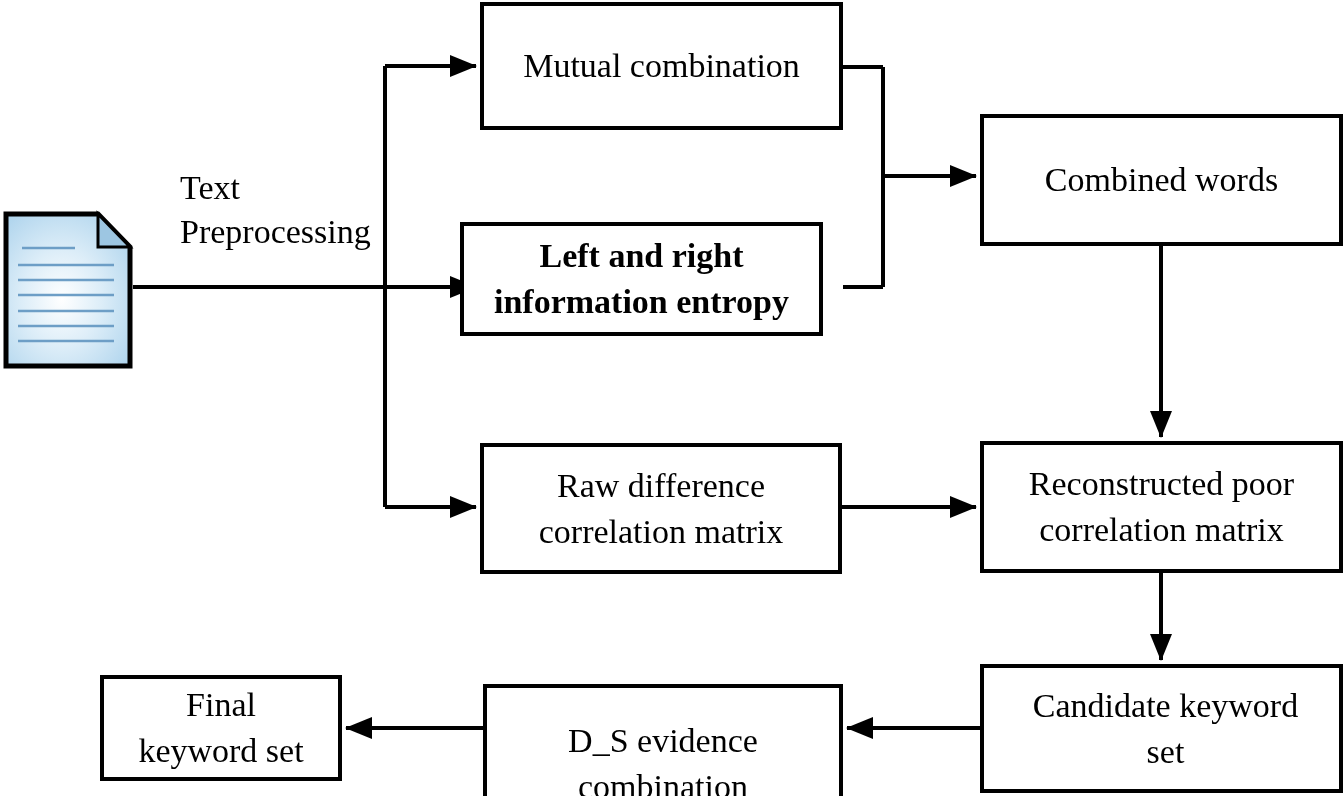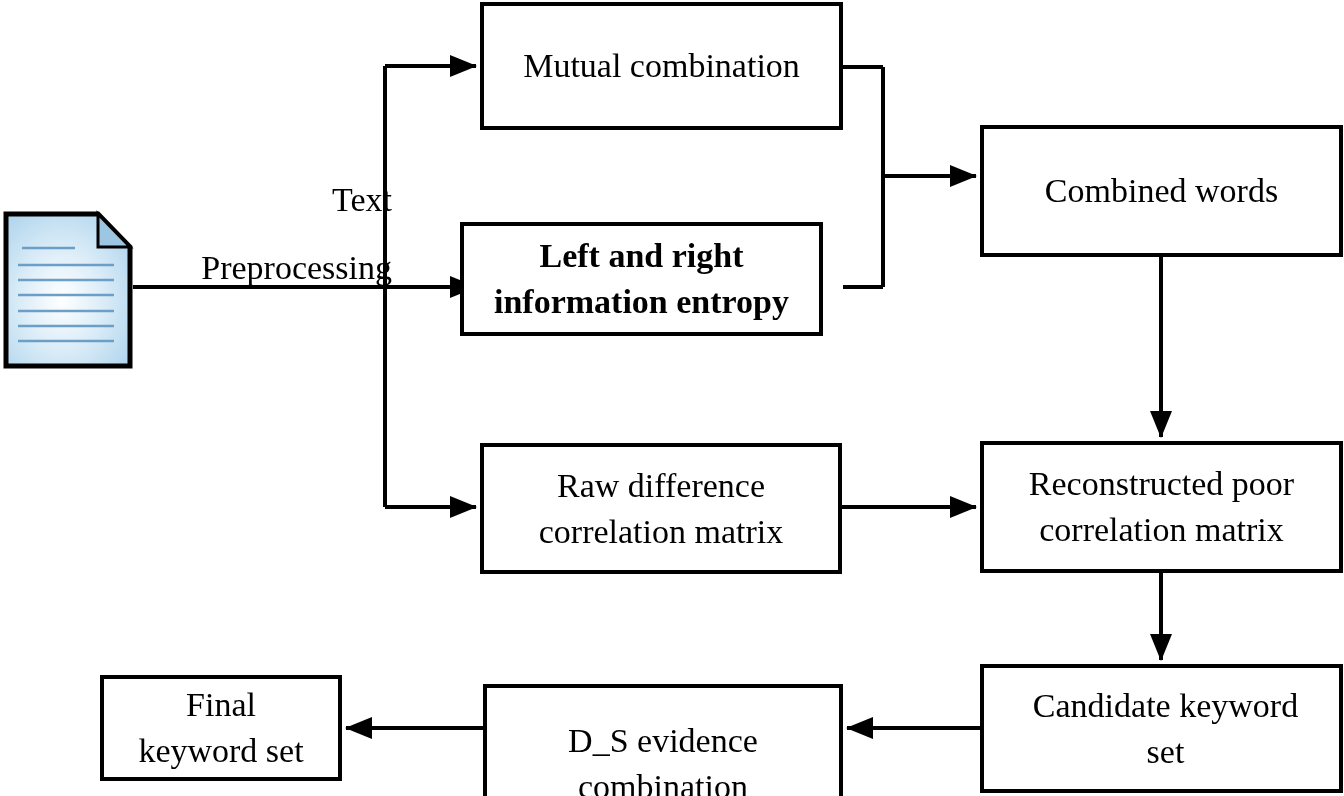--- a/index.html
+++ b/index.html
@@ -26,29 +26,29 @@
     border:4px solid var(--stroke);
     background:var(--box-fill);
     display:flex;align-items:center;justify-content:center;
     text-align:center;
     font-size:34px;line-height:46px;
     white-space:pre-line;
   }
   .node-mutual       {left:480px;top:2px;  width:363px;height:128px;}
   .node-entropy      {left:460px;top:222px;width:363px;height:114px;font-weight:bold;}
   .node-raw          {left:480px;top:443px;width:362px;height:131px;text-align:center;}
-  .node-combined     {left:980px;top:125px;width:363px;height:132px;}
+  .node-combined     {left:980px;top:114px;width:363px;height:132px;}
   .node-reconstructed{left:980px;top:441px;width:363px;height:132px;}
   .node-candidate    {left:980px;top:664px;width:363px;height:129px;padding-left:8px;}
   .node-ds           {left:483px;top:684px;width:360px;height:130px;align-items:flex-end;}
   .node-final        {left:100px;top:675px;width:242px;height:106px;}
   .flow-label{
     position:absolute;z-index:2;
     left:180px;top:166px;width:212px;
-    text-align:right;font-size:34px;line-height:68px;
+    text-align:left;font-size:34px;line-height:44px;
     white-space:pre-line;
   }
   .doc-icon{position:absolute;left:2px;top:210px;z-index:2;}
 </style>
 </head>
 <body>
 
 <div class="stage">
 
   <svg class="wires" viewBox="0 0 1344 796" xmlns="http://www.w3.org/2000/svg">

